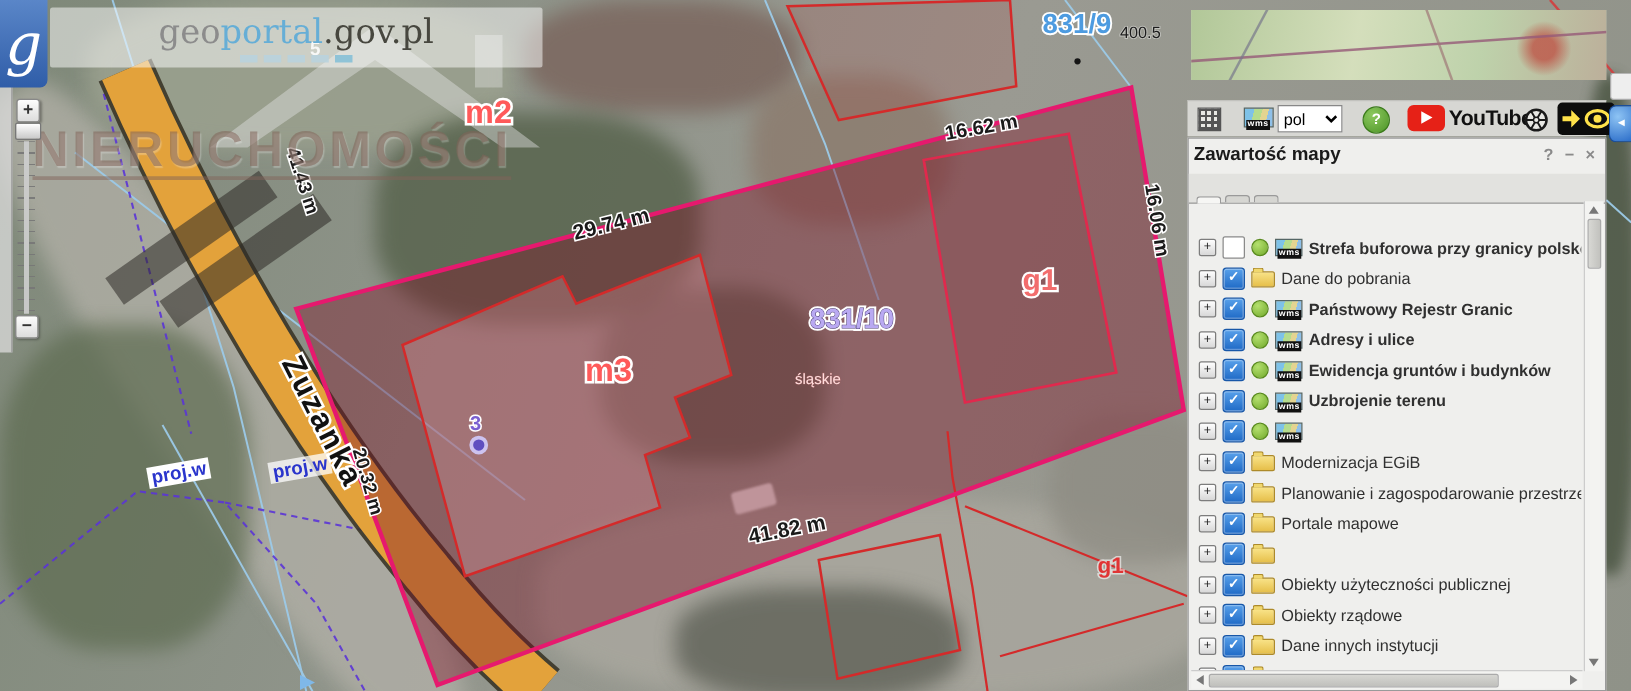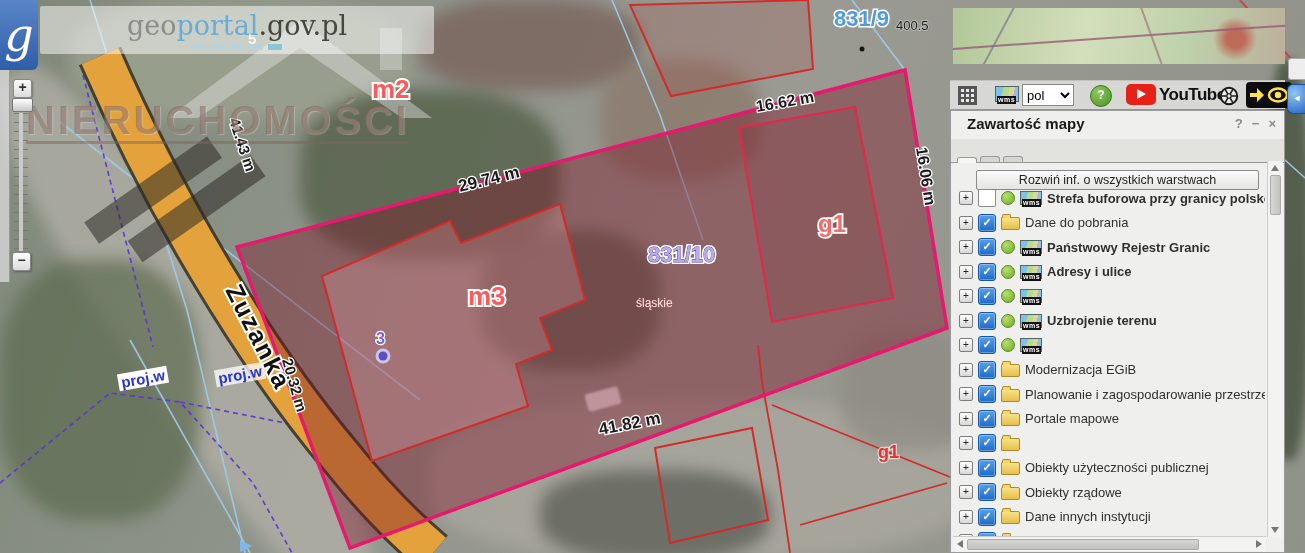--- a/index.html
+++ b/index.html
@@ -87,21 +87,21 @@
   .yt{position:absolute;left:176px;top:3px;display:flex;align-items:center;gap:3px;cursor:pointer;}
   .yt-play{width:30px;height:21px;background:#e62117;border-radius:5px;position:relative;}
   .yt-play::after{content:"";position:absolute;left:11px;top:5px;border-left:9px solid #fff;border-top:5.5px solid transparent;border-bottom:5.5px solid transparent;}
   .yt-text{font-size:17px;font-weight:bold;color:#111;letter-spacing:-.5px;}
   .wheel-ic{position:absolute;left:268px;top:4px;cursor:pointer;}
   .eyebox{position:absolute;left:296px;top:1px;width:46px;height:26px;background:#0c0c0c;border-radius:4px;cursor:pointer;}
 
   
   .layers-window{position:absolute;left:950px;top:110px;width:335px;height:443px;background:#efefed;
     border:1px solid #9a9a9a;box-sizing:border-box;font-size:13px;}
-  .lw-header{position:relative;height:24px;padding:4px 16px 0;font-size:15px;font-weight:bold;color:#1a1a1a;}
+  .lw-header{position:relative;height:24px;padding:4px 4px 0;font-size:15px;font-weight:bold;color:#1a1a1a;}
   .lw-winbtns{position:absolute;right:8px;top:5px;color:#8a8a8a;font-size:13px;font-weight:bold;display:flex;gap:9px;}
   .lw-winbtns span{cursor:pointer;}
   .lw-tabs{position:relative;height:23px;background:#e2e2df;border-bottom:1px solid #999;padding-left:6px;display:flex;gap:3px;align-items:flex-end;}
   .tab{padding:3px 9px 2px;color:#333;background:#d6d6d2;border:1px solid #9a9a9a;border-bottom:none;border-radius:3px 3px 0 0;cursor:pointer;}
   .tab.active{background:#f6f6f4;font-weight:bold;position:relative;top:1px;}
   .lw-btnrow{padding:7px 0 2px;text-align:center;}
   .expand-btn{font-size:12.5px;color:#222;padding:2px 42px;background:linear-gradient(#fcfcfc,#e4e4e2);
     border:1px solid #8a8a8a;border-radius:2px;cursor:pointer;font-family:"Liberation Sans",sans-serif;}
   .layer-list{position:absolute;left:4px;top:75px;width:310px;height:352px;overflow:hidden;}
   .layer-row{height:24.5px;display:flex;align-items:center;gap:5px;padding-left:4px;white-space:nowrap;cursor:pointer;}
@@ -301,23 +301,20 @@
         <span>−</span>
         <span>×</span>
       </span>
     </div>
     <div class="lw-tabs">
 
     <div class="tab active"></div>
         <div class="tab"></div>
         <div class="tab"></div>
       </div>
-    <div class="lw-btnrow">
-      <button class="expand-btn">Rozwiń inf. o wszystkich warstwach</button>
-    </div>
     <div class="layer-list">
 
     <div class="layer-row unchecked t-wms bold">
           <span class="expand-box">+</span>
           <span class="cbx"></span>
           <span class="dot"></span>
           <span class="wms-ic">
             <i class="wms-tag">wms</i>
           </span>
 
@@ -351,20 +348,21 @@
           <span class="lbl">Adresy i ulice</span>
         </div>
         <div class="layer-row t-wms bold">
           <span class="expand-box">+</span>
           <span class="cbx"></span>
           <span class="dot"></span>
           <span class="wms-ic">
             <i class="wms-tag">wms</i>
           </span>
 
+          <span class="lbl">Ewidencja gruntów i budynków</span>
         </div>
         <div class="layer-row t-wms bold">
           <span class="expand-box">+</span>
           <span class="cbx"></span>
           <span class="dot"></span>
           <span class="wms-ic">
             <i class="wms-tag">wms</i>
           </span>
 
           <span class="lbl">Uzbrojenie terenu</span>

